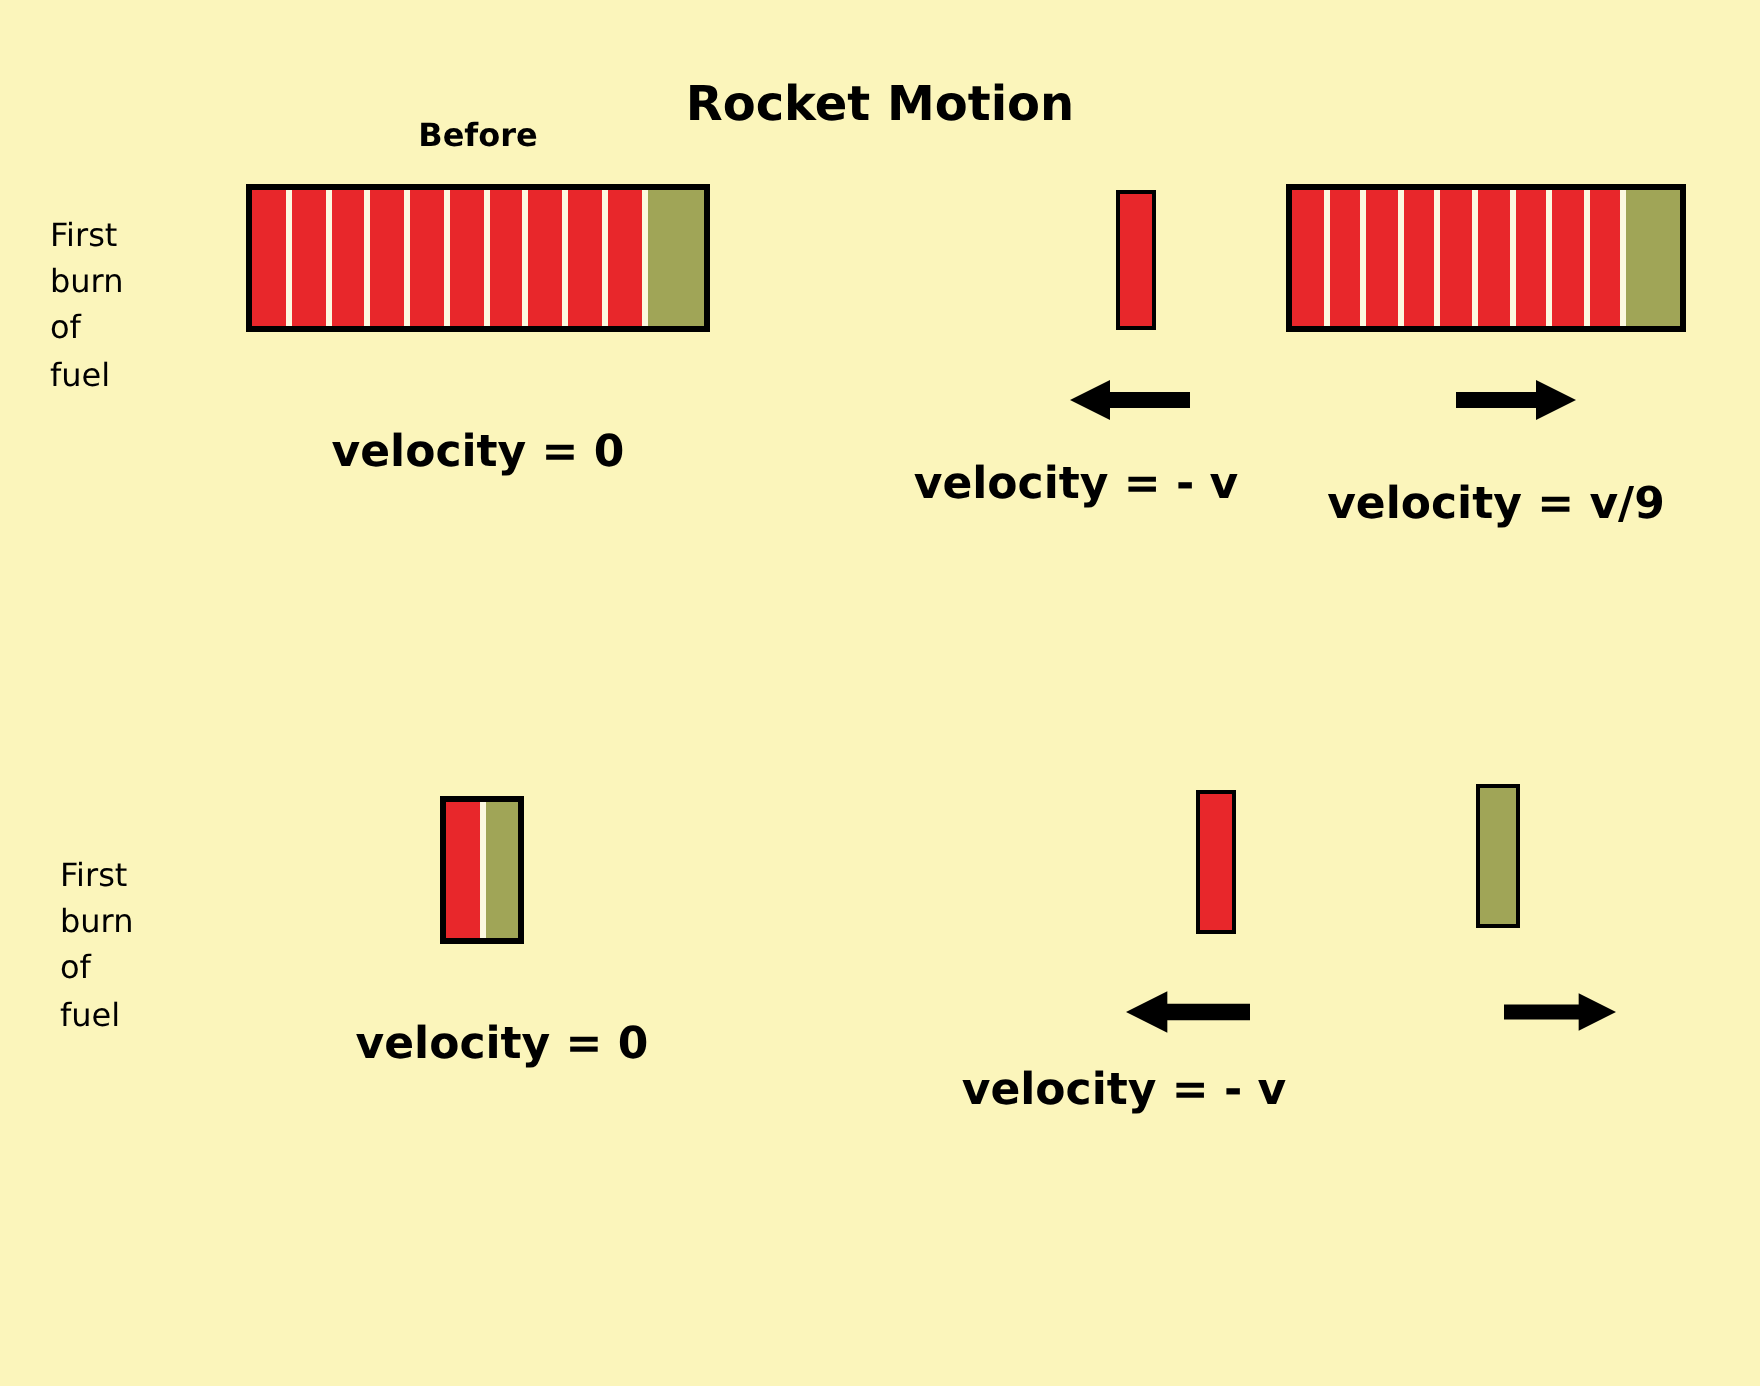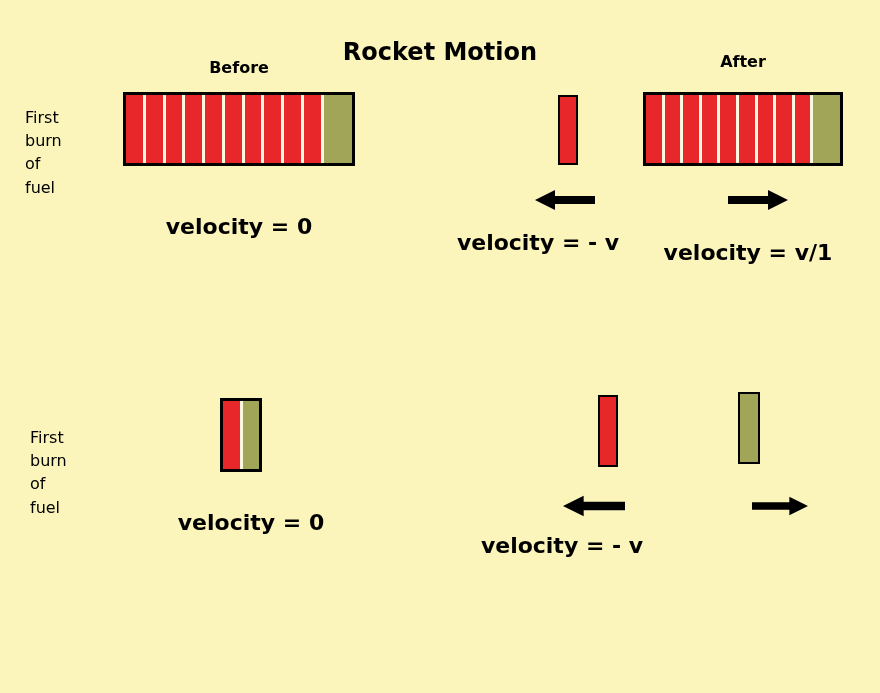--- a/index.html
+++ b/index.html
@@ -70,21 +70,20 @@
 
   <div class="title">Rocket Motion</div>
 
   <div class="row-label" style="left:25px; top:68px;">First
 burn
 of
 fuel</div>
 
   <div class="col-label" style="left:123px; top:58px; width:232px;">Before</div>
 
-  <div class="col-label" style="left:643px; top:52px; width:200px;">After</div>
 
   <div class="rocket" style="left:123px; top:92px; width:232px; height:74px;">
       <div class="seg red"></div>
       <div class="seg red"></div>
       <div class="seg red"></div>
       <div class="seg red"></div>
       <div class="seg red"></div>
       <div class="seg red"></div>
       <div class="seg red"></div>
       <div class="seg red"></div>
@@ -113,21 +112,21 @@
       <div class="seg red"></div>
       <div class="seg red"></div>
       <div class="seg red"></div>
       <div class="seg olive" style="flex: 1.7 1 0%;"></div>
     </div>
 
   <svg class="arrow" style="left:728px; top:188px;" width="60" height="24" viewBox="0 0 60 24">
     <path d="M60,12 L40,2 L40,8 L0,8 L0,16 L40,16 L40,22 Z"></path>
   </svg>
 
-  <div class="vel" style="left:653px; top:240px; width:190px;">velocity = v/1</div>
+  <div class="vel" style="left:653px; top:240px; width:190px;">velocity = v/9</div>
 
   <div class="row-label" style="left:30px; top:388px;">First
 burn
 of
 fuel</div>
 
   <div class="rocket" style="left:220px; top:398px; width:42px; height:74px;">
       <div class="seg red"></div>
       <div class="seg olive" style="flex: 1 1 0%;"></div>
     </div>

